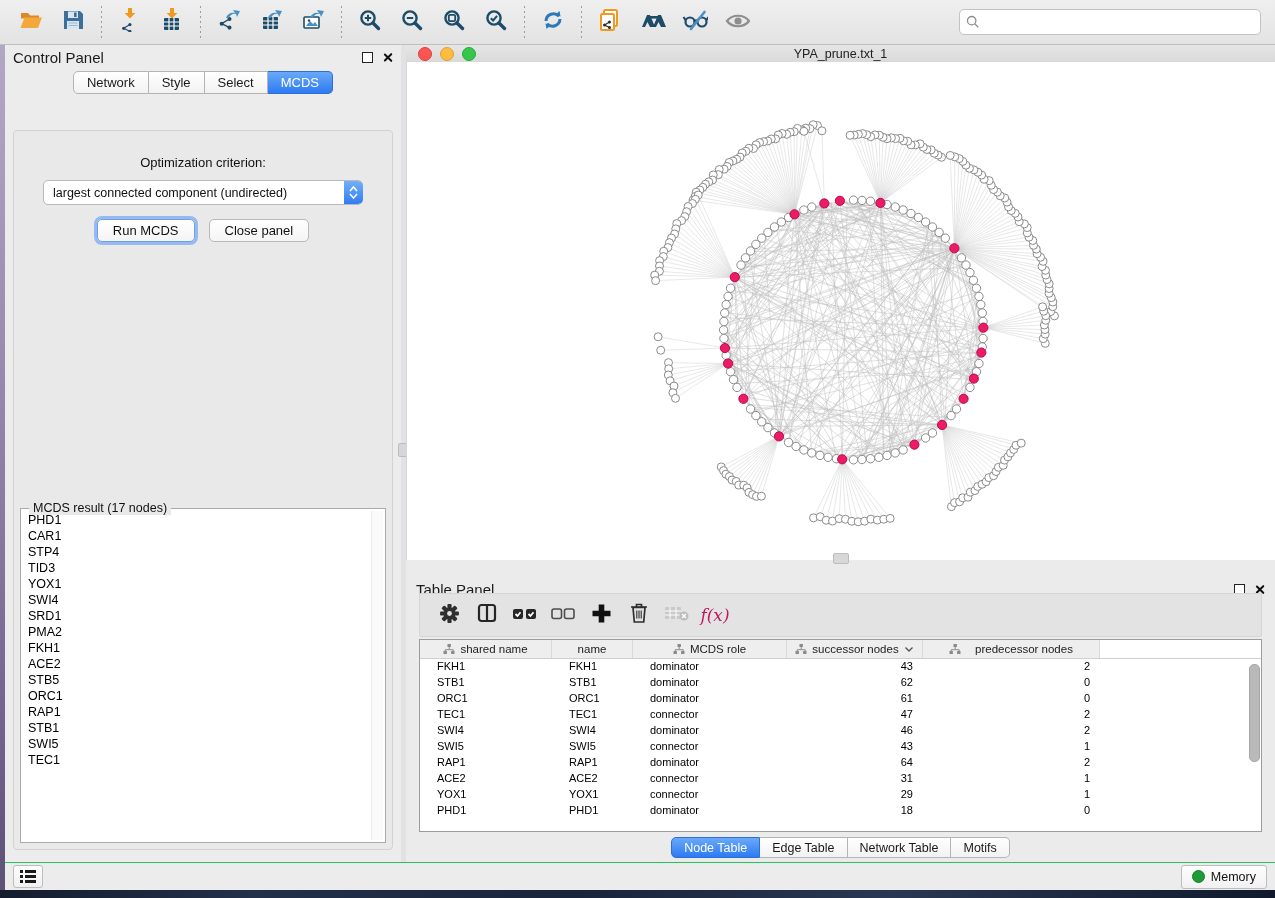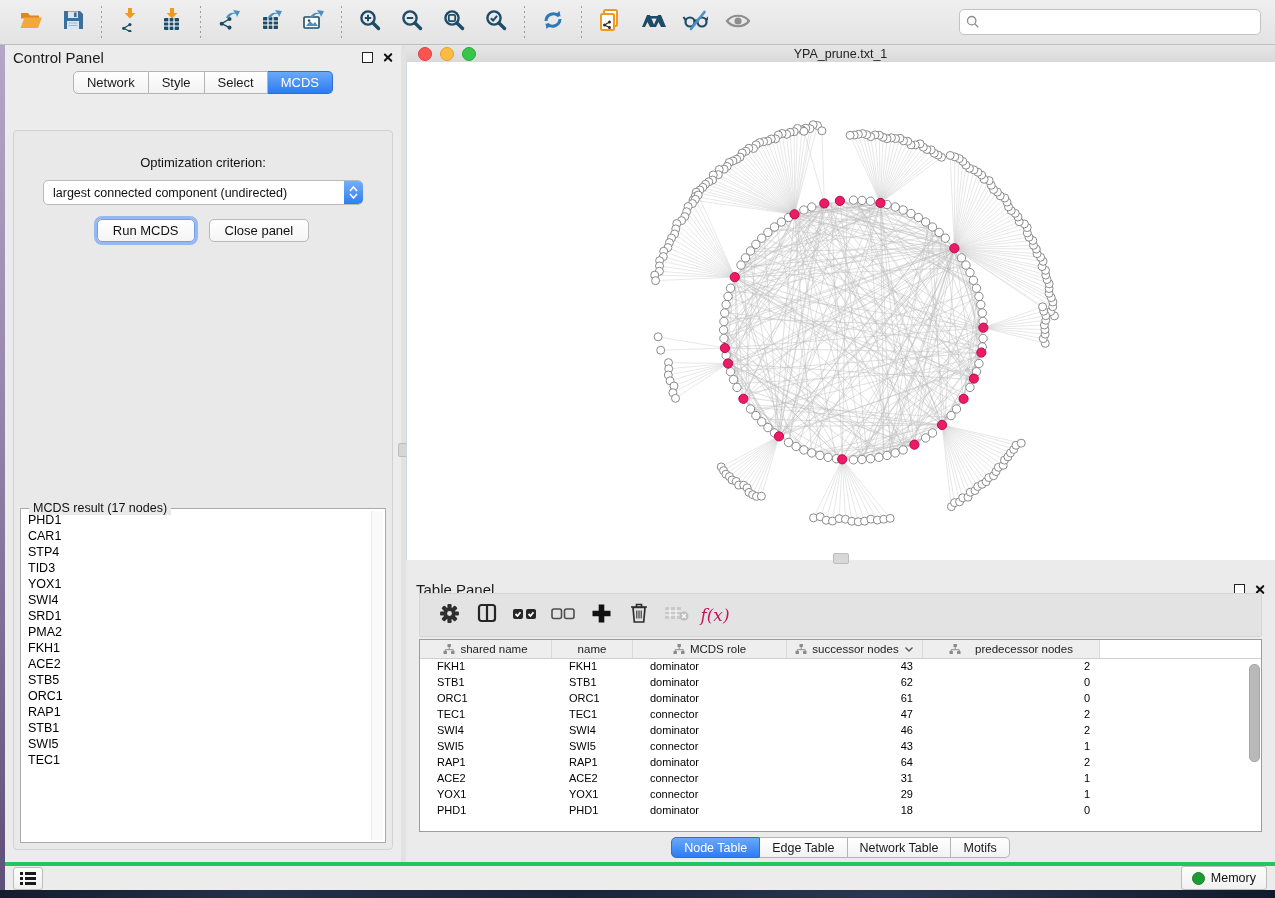--- a/index.html
+++ b/index.html
@@ -102,21 +102,21 @@
   .td{font-size:11px;color:#000;box-sizing:border-box;padding:1px 8px 0 17px;white-space:nowrap;
       overflow:hidden;}
   .td.num{text-align:right;padding:1px 10px 0 4px;}
   .tbl-scroll{position:absolute;right:2px;top:22px;bottom:4px;width:10px;}
   .tbl-thumb{position:absolute;top:2px;left:0;width:9px;height:96px;background:#b9b9b9;
       border:1px solid #a8a8a8;border-radius:5px;}
   .tp-tabs{position:absolute;left:0;right:0;top:277px;display:flex;justify-content:center;}
   .tp-tabs .seg{padding:2.5px 12px;font-size:12.5px;}
   
   .status-bar{position:absolute;left:0;right:0;bottom:0;height:28px;background:#ececec;
-      border-top:4px solid #22c55e;display:flex;align-items:center;padding:0 8px;box-sizing:border-box;}
+      border-top:1px solid #22c55e;display:flex;align-items:center;padding:0 8px;box-sizing:border-box;}
   .sb-btn{width:28px;height:21px;background:linear-gradient(#fdfdfd,#f0f0f0);border:1px solid #bdbdbd;
       border-radius:3px;display:flex;align-items:center;justify-content:center;}
   .mem-btn{margin-left:auto;height:22px;background:linear-gradient(#fdfdfd,#f1f1f1);
       border:1px solid #bdbdbd;border-radius:3px;display:flex;align-items:center;gap:6px;
       padding:0 10px;font-size:12.5px;color:#111;}
   .mem-dot{width:11px;height:11px;border-radius:50%;background:#1f9b35;border:1px solid #15802a;}
 </style>
 </head>
 <body>
 

